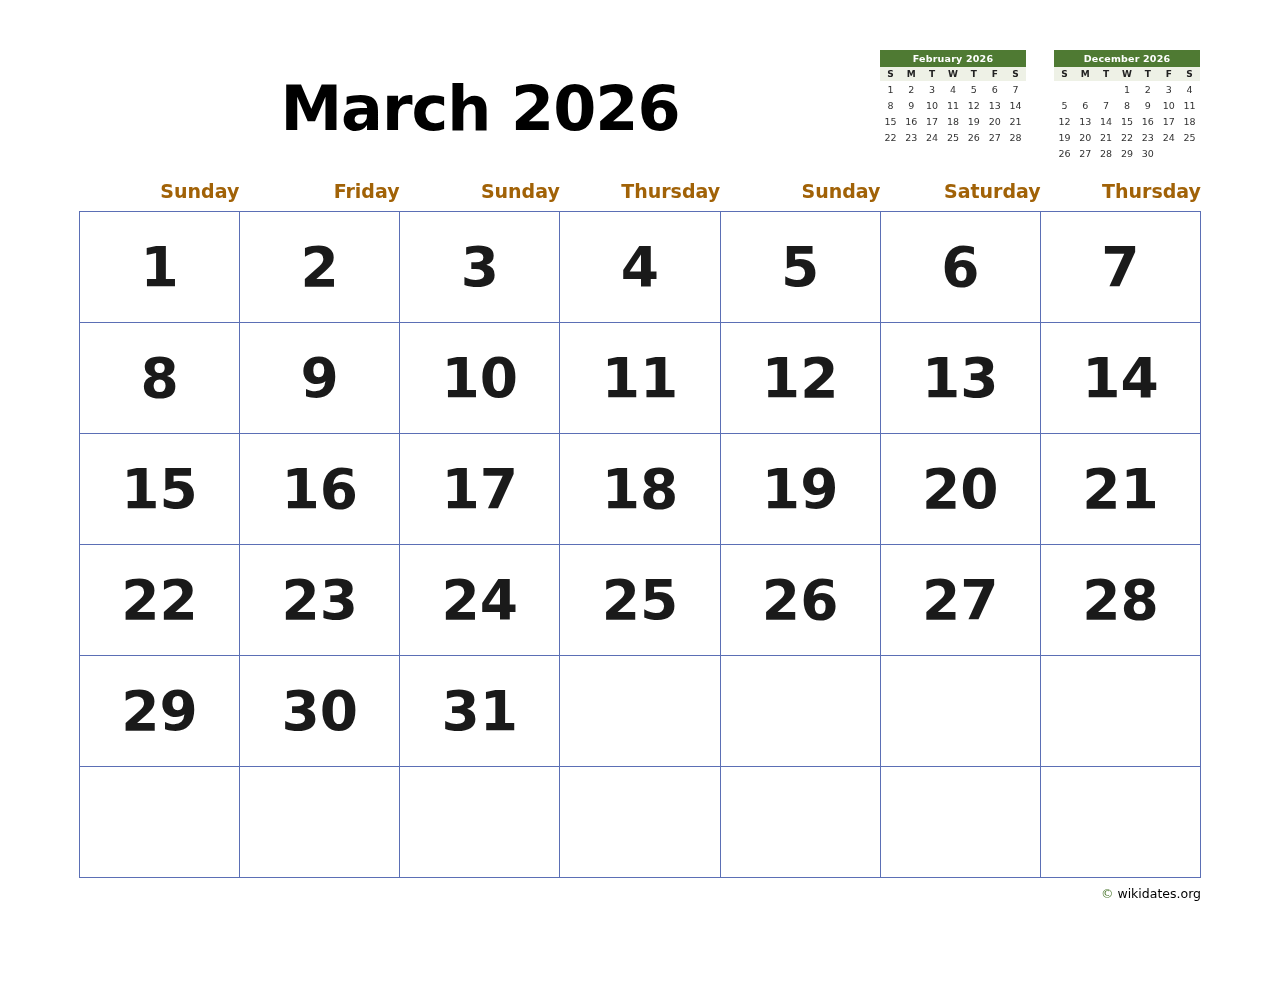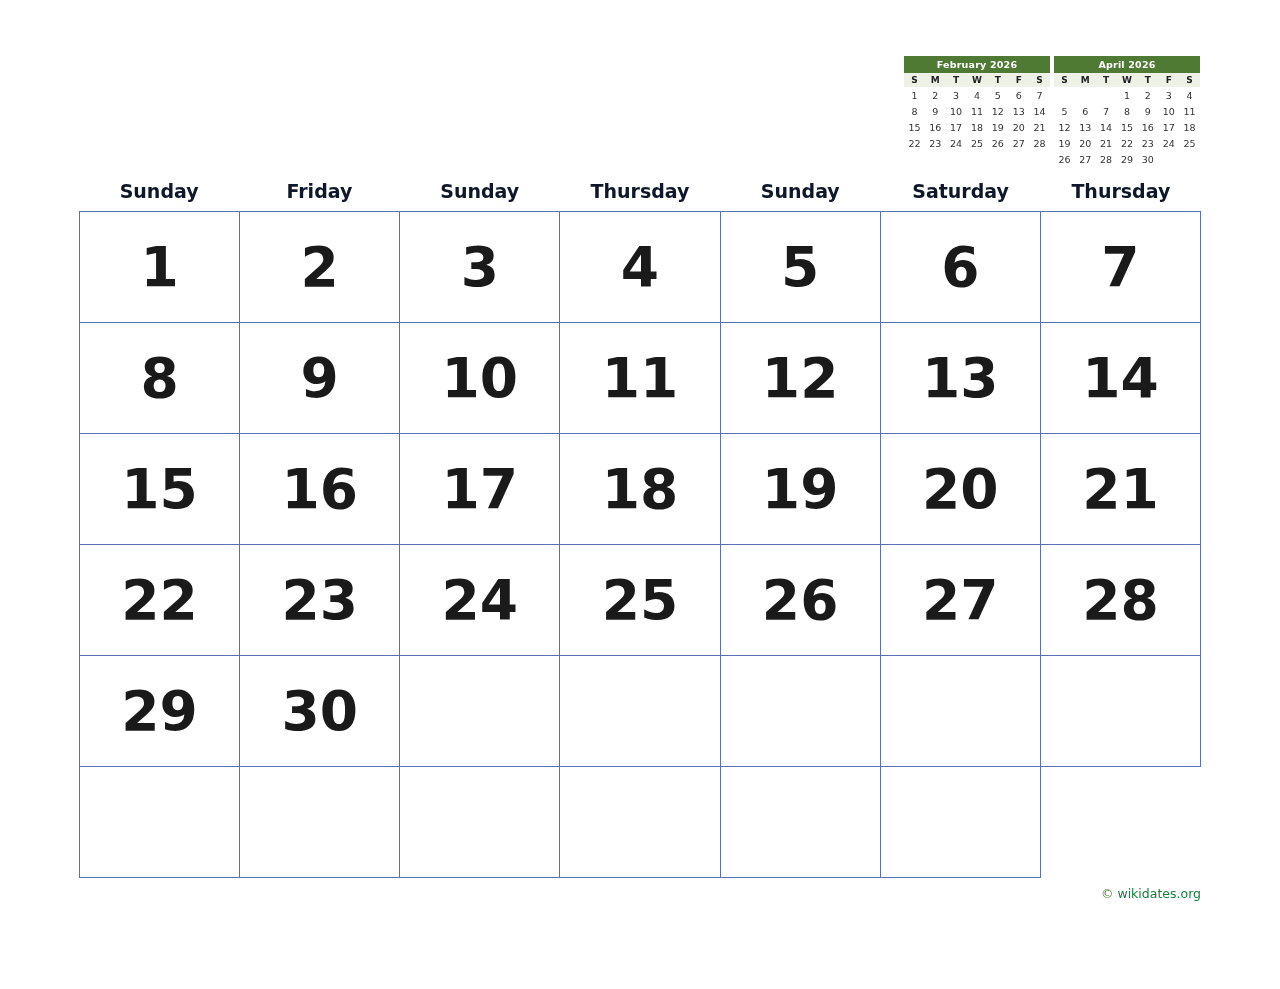--- a/index.html
+++ b/index.html
@@ -29,24 +29,24 @@
     font-size: 62px;
     font-weight: bold;
     color: #000000;
     letter-spacing: -1px;
     font-family: "DejaVu Sans", sans-serif;
   }
 
   
   .mini-wrap {
     position: absolute;
-    top: 56px;
+    top: 50px;
     right: 80px;
     display: flex;
-    gap: 4px;
+    gap: 28px;
   }
   .mini-cal {
     width: 146px;
     font-size: 9px;
     font-family: "DejaVu Sans", sans-serif;
   }
   .mini-title {
     background: #4f7a33;
     color: #ffffff;
     font-weight: bold;
@@ -80,24 +80,24 @@
 
   
   .dow-header {
     display: grid;
     grid-template-columns: repeat(7, 1fr);
     width: 1122px;
     margin: 0 auto;
     box-sizing: border-box;
   }
   .dow-header > div {
-    text-align: center;
+    text-align: right;
     font-size: 19px;
     font-weight: bold;
-    color: #0f172a;
+    color: #a16207;
     padding-bottom: 9px;
   }
 
   
   .cal-grid {
     width: 1122px;
     margin: 0 auto;
     display: grid;
     grid-template-columns: repeat(7, 1fr);
     grid-auto-rows: 111px;
@@ -124,26 +124,27 @@
   
   .footer {
     width: 1122px;
     margin: 8px auto 0 auto;
     text-align: right;
     font-size: 12.5px;
     color: #4f7a33;
     font-family: "DejaVu Sans", sans-serif;
   }
   .footer .copy { color: #4f7a33; }
-  .footer a { color: #15803d; text-decoration: none; }
+  .footer a { color: #000000; text-decoration: none; }
 </style>
 </head>
 <body>
 
 <div class="header">
+  <div class="main-title">March 2026</div>
 
   <div class="mini-wrap">
 
     <div class="mini-cal">
       <div class="mini-title">February 2026</div>
       <div class="mini-dow-row">
         <div>S</div>
         <div>M</div>
         <div>T</div>
         <div>W</div>
@@ -180,21 +181,21 @@
         <div>23</div>
         <div>24</div>
         <div>25</div>
         <div>26</div>
         <div>27</div>
         <div>28</div>
       </div>
     </div>
 
     <div class="mini-cal">
-      <div class="mini-title">April 2026</div>
+      <div class="mini-title">December 2026</div>
       <div class="mini-dow-row">
         <div>S</div>
         <div>M</div>
         <div>T</div>
         <div>W</div>
         <div>T</div>
         <div>F</div>
         <div>S</div>
       </div>
       <div class="mini-grid">
@@ -343,20 +344,23 @@
       <span class="daynum">28</span>
     </div>
 
   <div class="cal-cell">
       <span class="daynum">29</span>
     </div>
   <div class="cal-cell">
       <span class="daynum">30</span>
     </div>
   <div class="cal-cell">
+      <span class="daynum">31</span>
+    </div>
+  <div class="cal-cell">
       <span class="daynum"></span>
     </div>
   <div class="cal-cell">
       <span class="daynum"></span>
     </div>
   <div class="cal-cell">
       <span class="daynum"></span>
     </div>
   <div class="cal-cell">
       <span class="daynum"></span>

